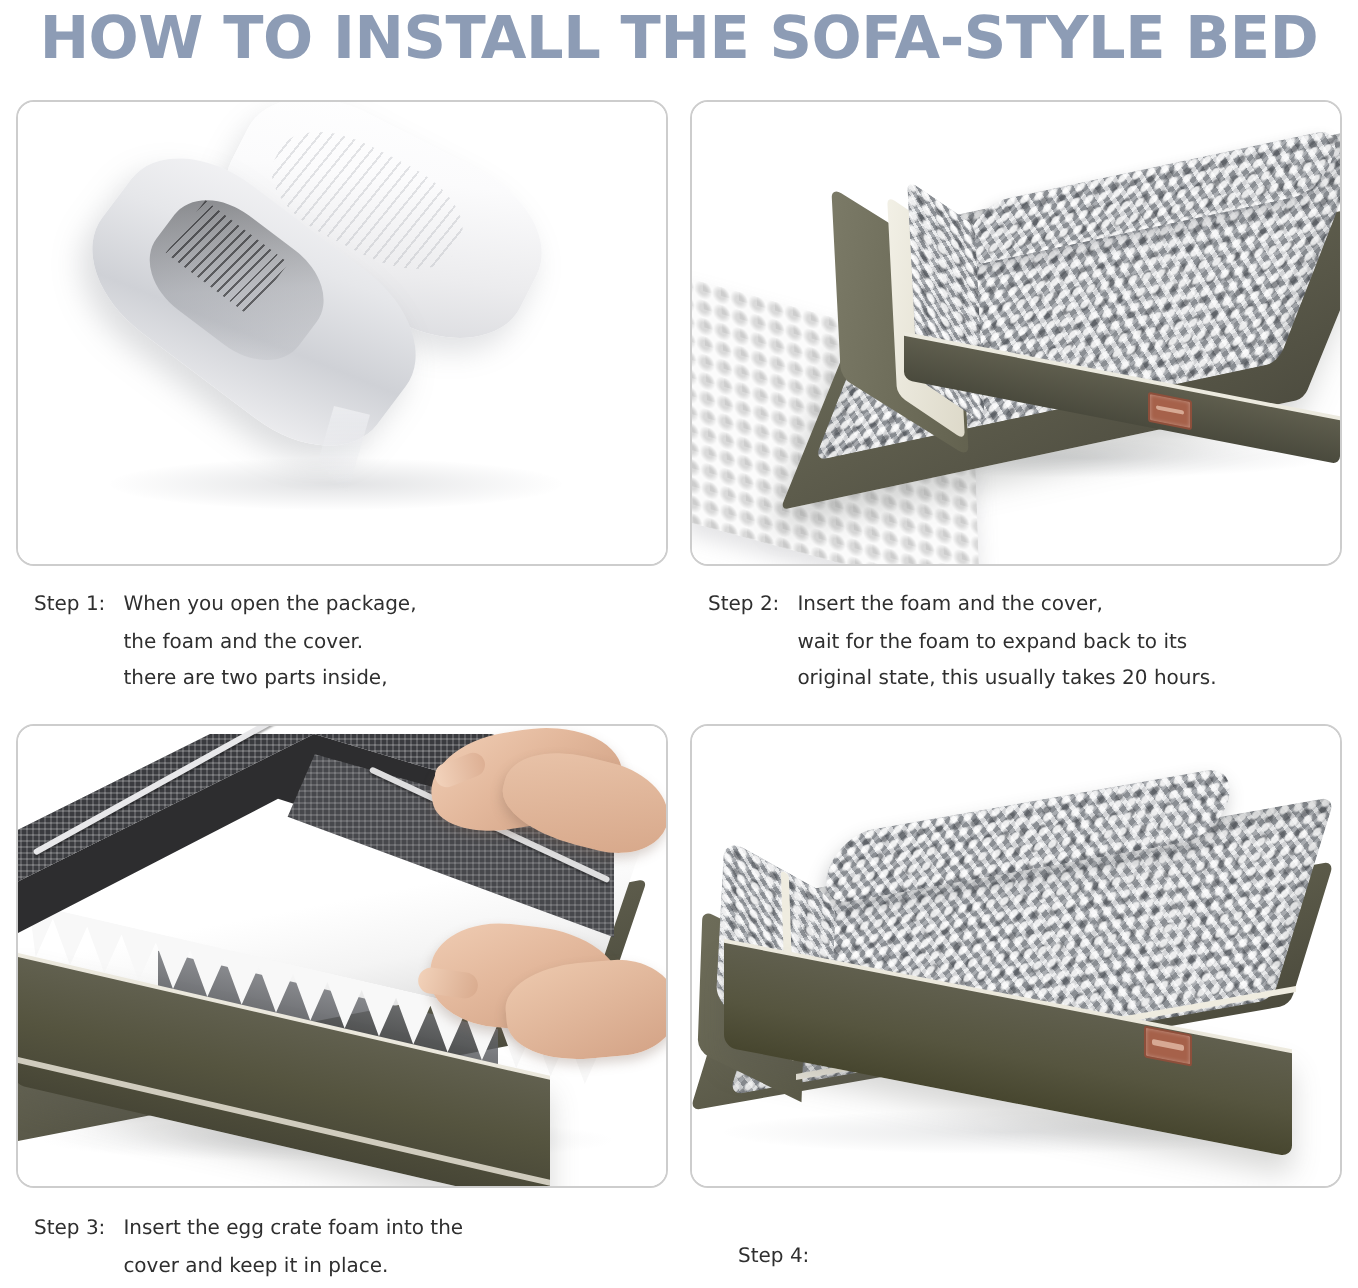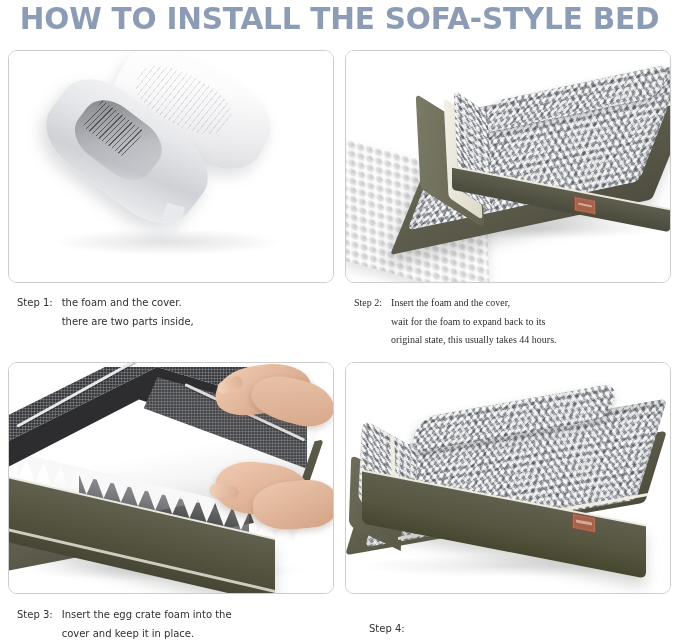--- a/index.html
+++ b/index.html
@@ -62,21 +62,21 @@
   .caption {
     position: absolute;
     display: flex;
     align-items: flex-start;
     font-family: "DejaVu Sans", sans-serif;
     font-size: 10px;
     color: #2f2f2f;
     line-height: 18.5px;
   }
   .c1 { left: 17px;  top: 294px; width: 320px; }
-  .c2 { left: 354px; top: 294px; width: 322px; font-family: Liberation Serif, serif; }
+  .c2 { left: 354px; top: 294px; width: 322px; }
   .c3 { left: 17px;  top: 606px; width: 320px; }
   .c4 { left: 369px; top: 620px; width: 310px; }
   .step-label {
     flex: 0 0 auto;
     white-space: nowrap;
     padding-right: 9px;
   }
   .step-lines {
     flex: 1 1 auto;
   }
@@ -538,31 +538,32 @@
       <div class="p4-seat-pipe"></div>
       <div class="p4-front-pipe"></div>
       <div class="p4-front"></div>
       <div class="brandtag p4-tag"></div>
     </div>
   </div>
 
   <div class="caption c1">
     <span class="step-label">Step 1:</span>
     <span class="step-lines">
+      <div>When you open the package,</div>
       <div>the foam and the cover.</div>
       <div>there are two parts inside,</div>
     </span>
   </div>
 
   <div class="caption c2">
     <span class="step-label">Step 2:</span>
     <span class="step-lines">
       <div>Insert the foam and the cover,</div>
       <div>wait for the foam to expand back to its</div>
-      <div>original state, this usually takes 44 hours.</div>
+      <div>original state, this usually takes 20 hours.</div>
     </span>
   </div>
 
   <div class="caption c3">
     <span class="step-label">Step 3:</span>
     <span class="step-lines">
       <div>Insert the egg crate foam into the</div>
       <div>cover and keep it in place.</div>
     </span>
   </div>

